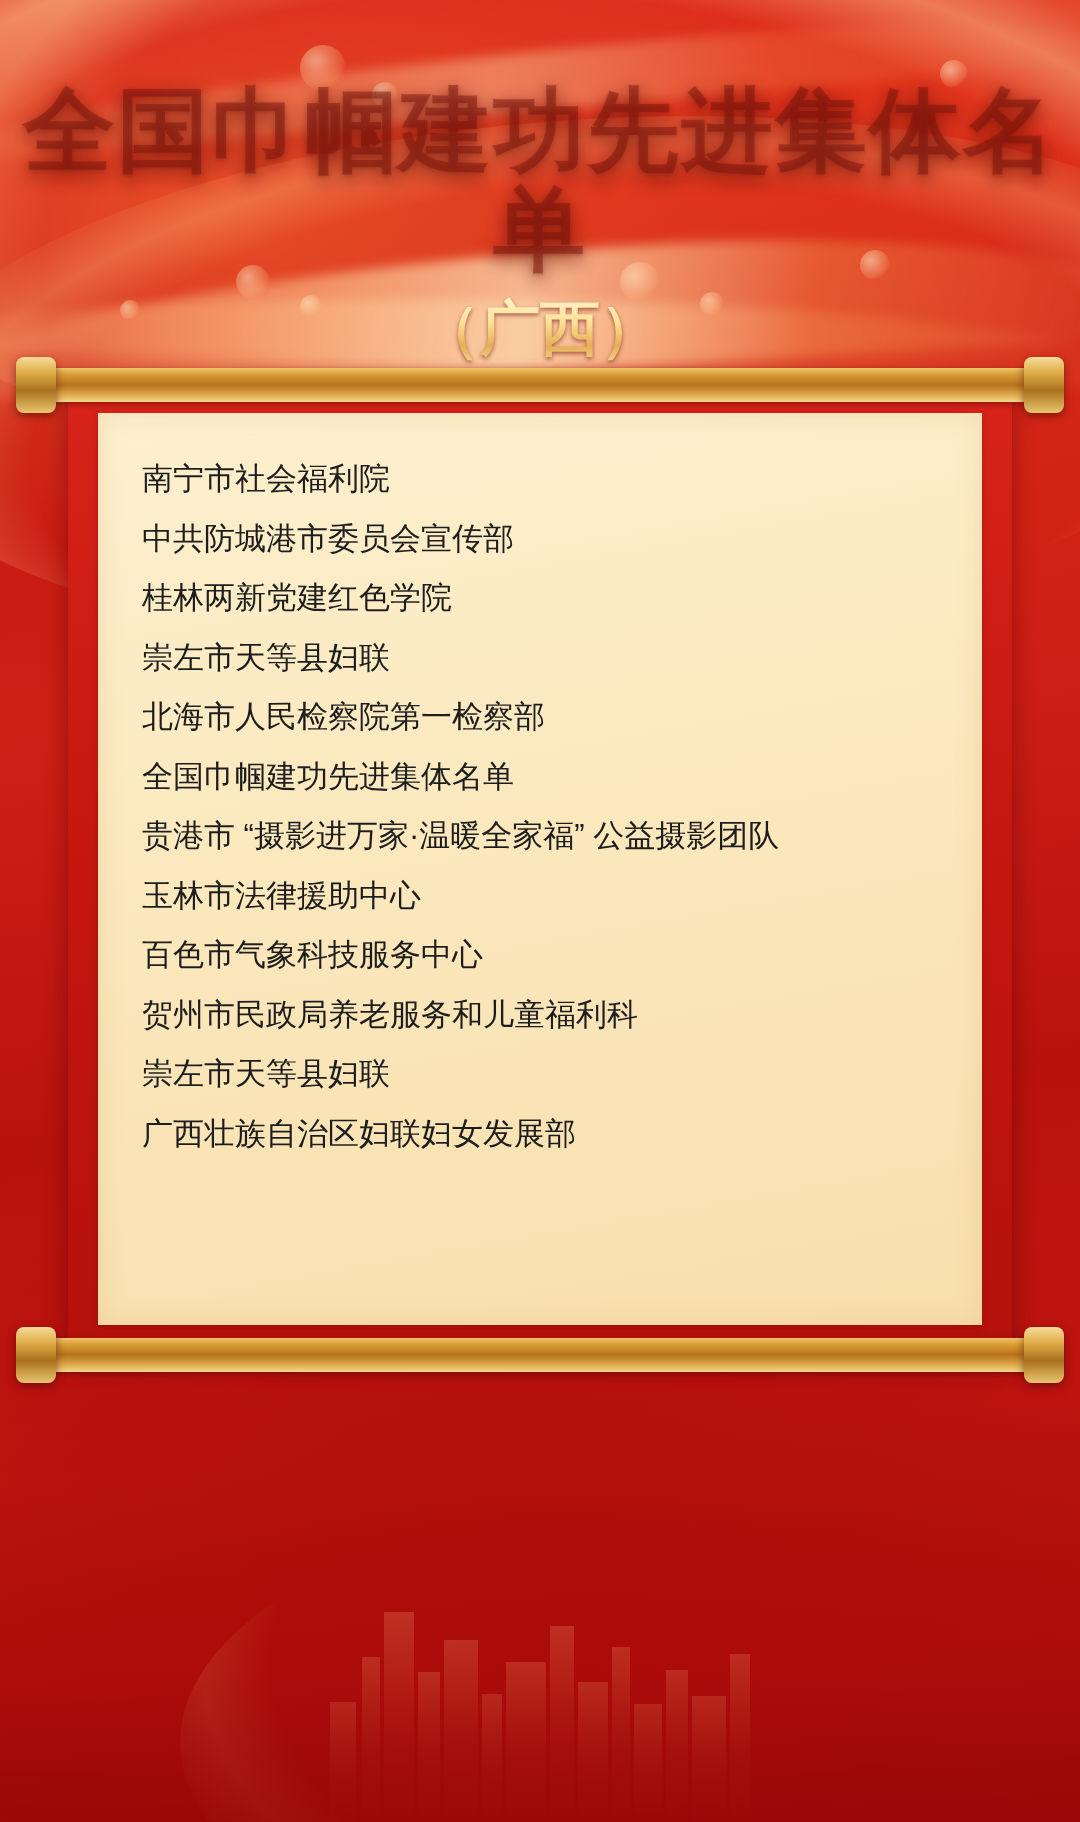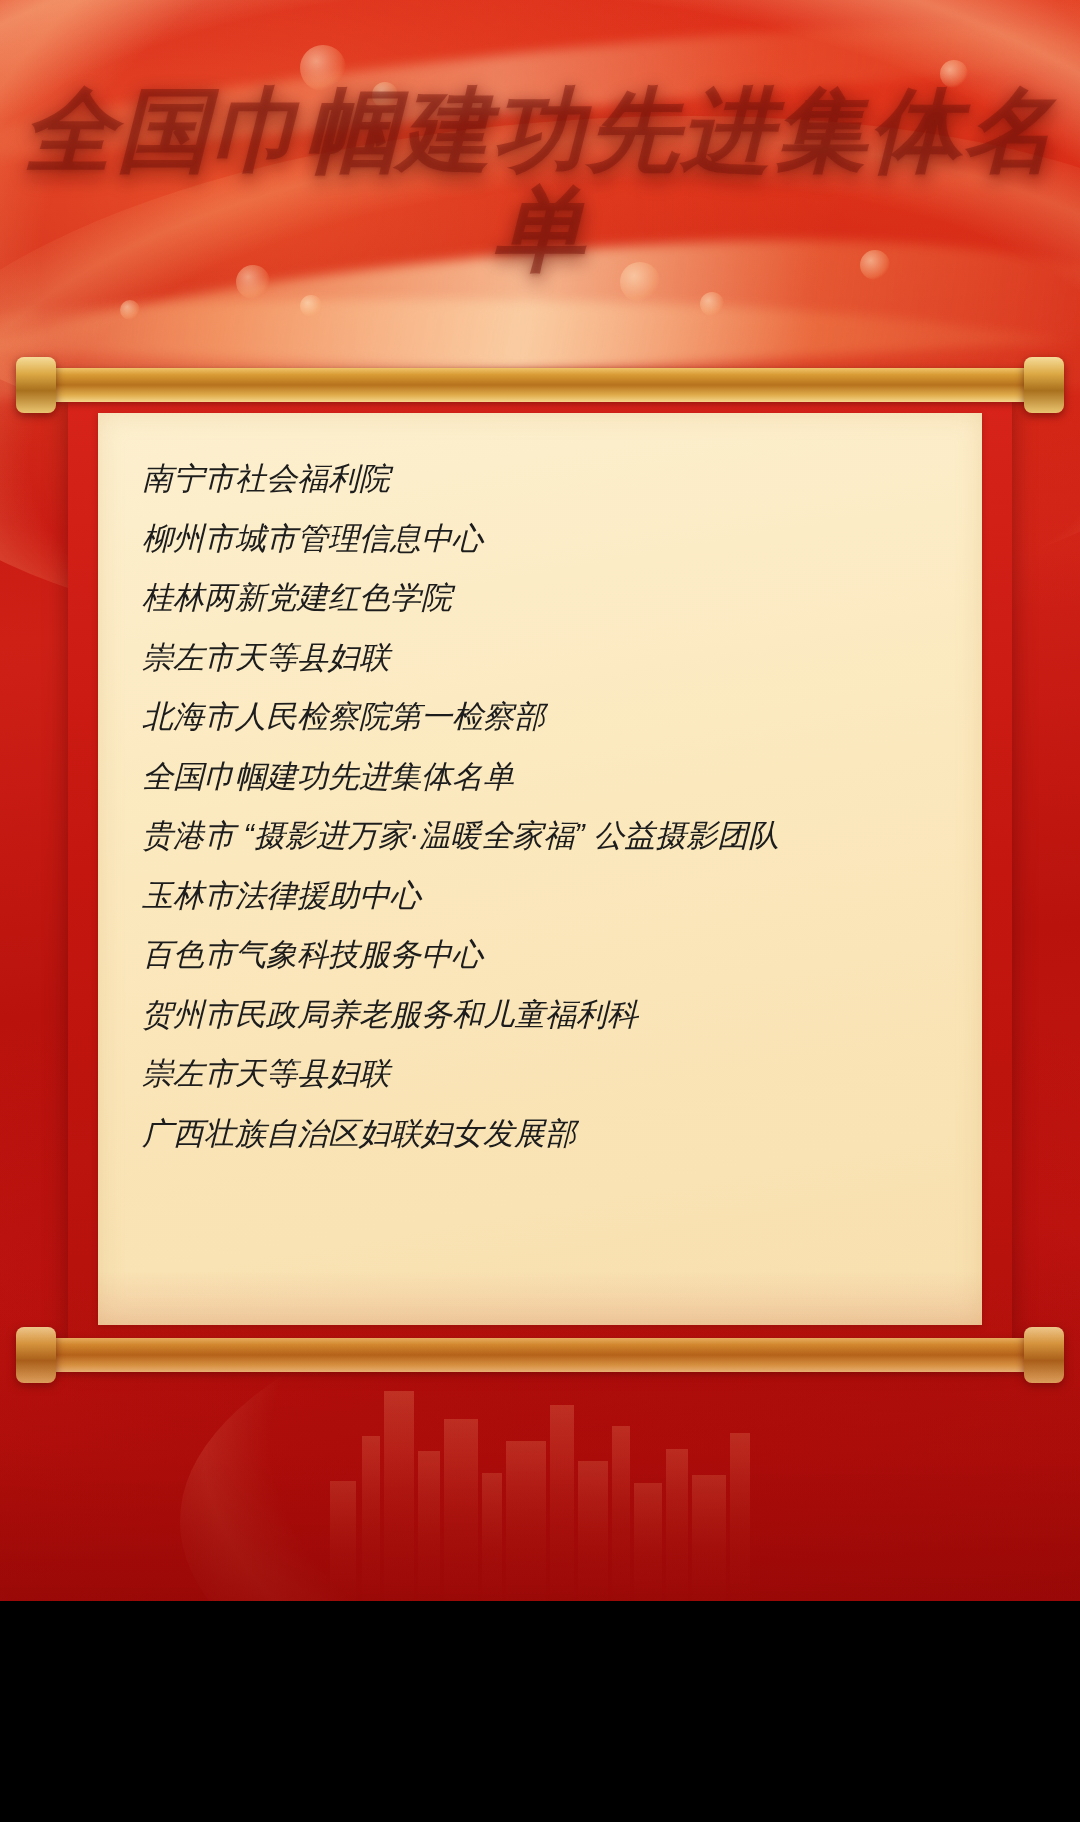--- a/index.html
+++ b/index.html
@@ -6,28 +6,27 @@
     margin: 0;
     padding: 0;
     background: #000;
   }
   body {
     font-family: "Liberation Sans", "DejaVu Sans", sans-serif;
   }
   .poster {
     position: relative;
     width: 1080px;
-    height: 1601px;
+    height: 1822px;
     overflow: hidden;
     background:
       radial-gradient(ellipse 900px 500px at 20% 12%, rgba(255,120,60,0.55) 0%, rgba(216,30,20,0) 70%),
       radial-gradient(ellipse 1100px 700px at 85% 8%, rgba(255,90,40,0.45) 0%, rgba(200,20,15,0) 70%),
       radial-gradient(ellipse 1200px 900px at 50% 95%, rgba(170,10,10,0.9) 0%, rgba(190,18,16,0) 70%),
       linear-gradient(175deg, #d41f16 0%, #c4150f 18%, #cf2016 38%, #b9120d 60%, #c01510 78%, #9e0b08 100%);
-    font-style: italic;
   }
 
   
   .swirl {
     position: absolute;
     pointer-events: none;
     border-radius: 50%;
   }
   .swirl-1 {
     left: -180px; top: -260px;
@@ -221,28 +220,29 @@
   <div class="bokeh" style="left:236px; top:265px; width:34px; height:34px;"></div>
   <div class="bokeh" style="left:300px; top:295px; width:22px; height:22px;"></div>
   <div class="bokeh" style="left:620px; top:262px; width:40px; height:40px;"></div>
   <div class="bokeh" style="left:700px; top:292px; width:24px; height:24px;"></div>
   <div class="bokeh" style="left:860px; top:250px; width:30px; height:30px;"></div>
   <div class="bokeh" style="left:940px; top:60px; width:28px; height:28px;"></div>
   <div class="bokeh" style="left:120px; top:300px; width:20px; height:20px;"></div>
 
   <div class="header">
     <h1 class="title-main">全国巾帼建功先进集体名单</h1>
+    <div class="title-sub">（广西）</div>
   </div>
 
   <div class="scroll">
     <div class="scroll-body">
       <div class="paper">
         <ul class="list">
           <li class="list-item">南宁市社会福利院</li>
-          <li class="list-item">柳州市城市管理信息中心</li>
+          <li class="list-item">中共防城港市委员会宣传部</li>
           <li class="list-item">桂林两新党建红色学院</li>
           <li class="list-item">崇左市天等县妇联</li>
           <li class="list-item">北海市人民检察院第一检察部</li>
           <li class="list-item">全国巾帼建功先进集体名单</li>
           <li class="list-item">贵港市 “摄影进万家·温暖全家福” 公益摄影团队</li>
           <li class="list-item">玉林市法律援助中心</li>
           <li class="list-item">百色市气象科技服务中心</li>
           <li class="list-item">贺州市民政局养老服务和儿童福利科</li>
           <li class="list-item">崇左市天等县妇联</li>
           <li class="list-item">广西壮族自治区妇联妇女发展部</li>

